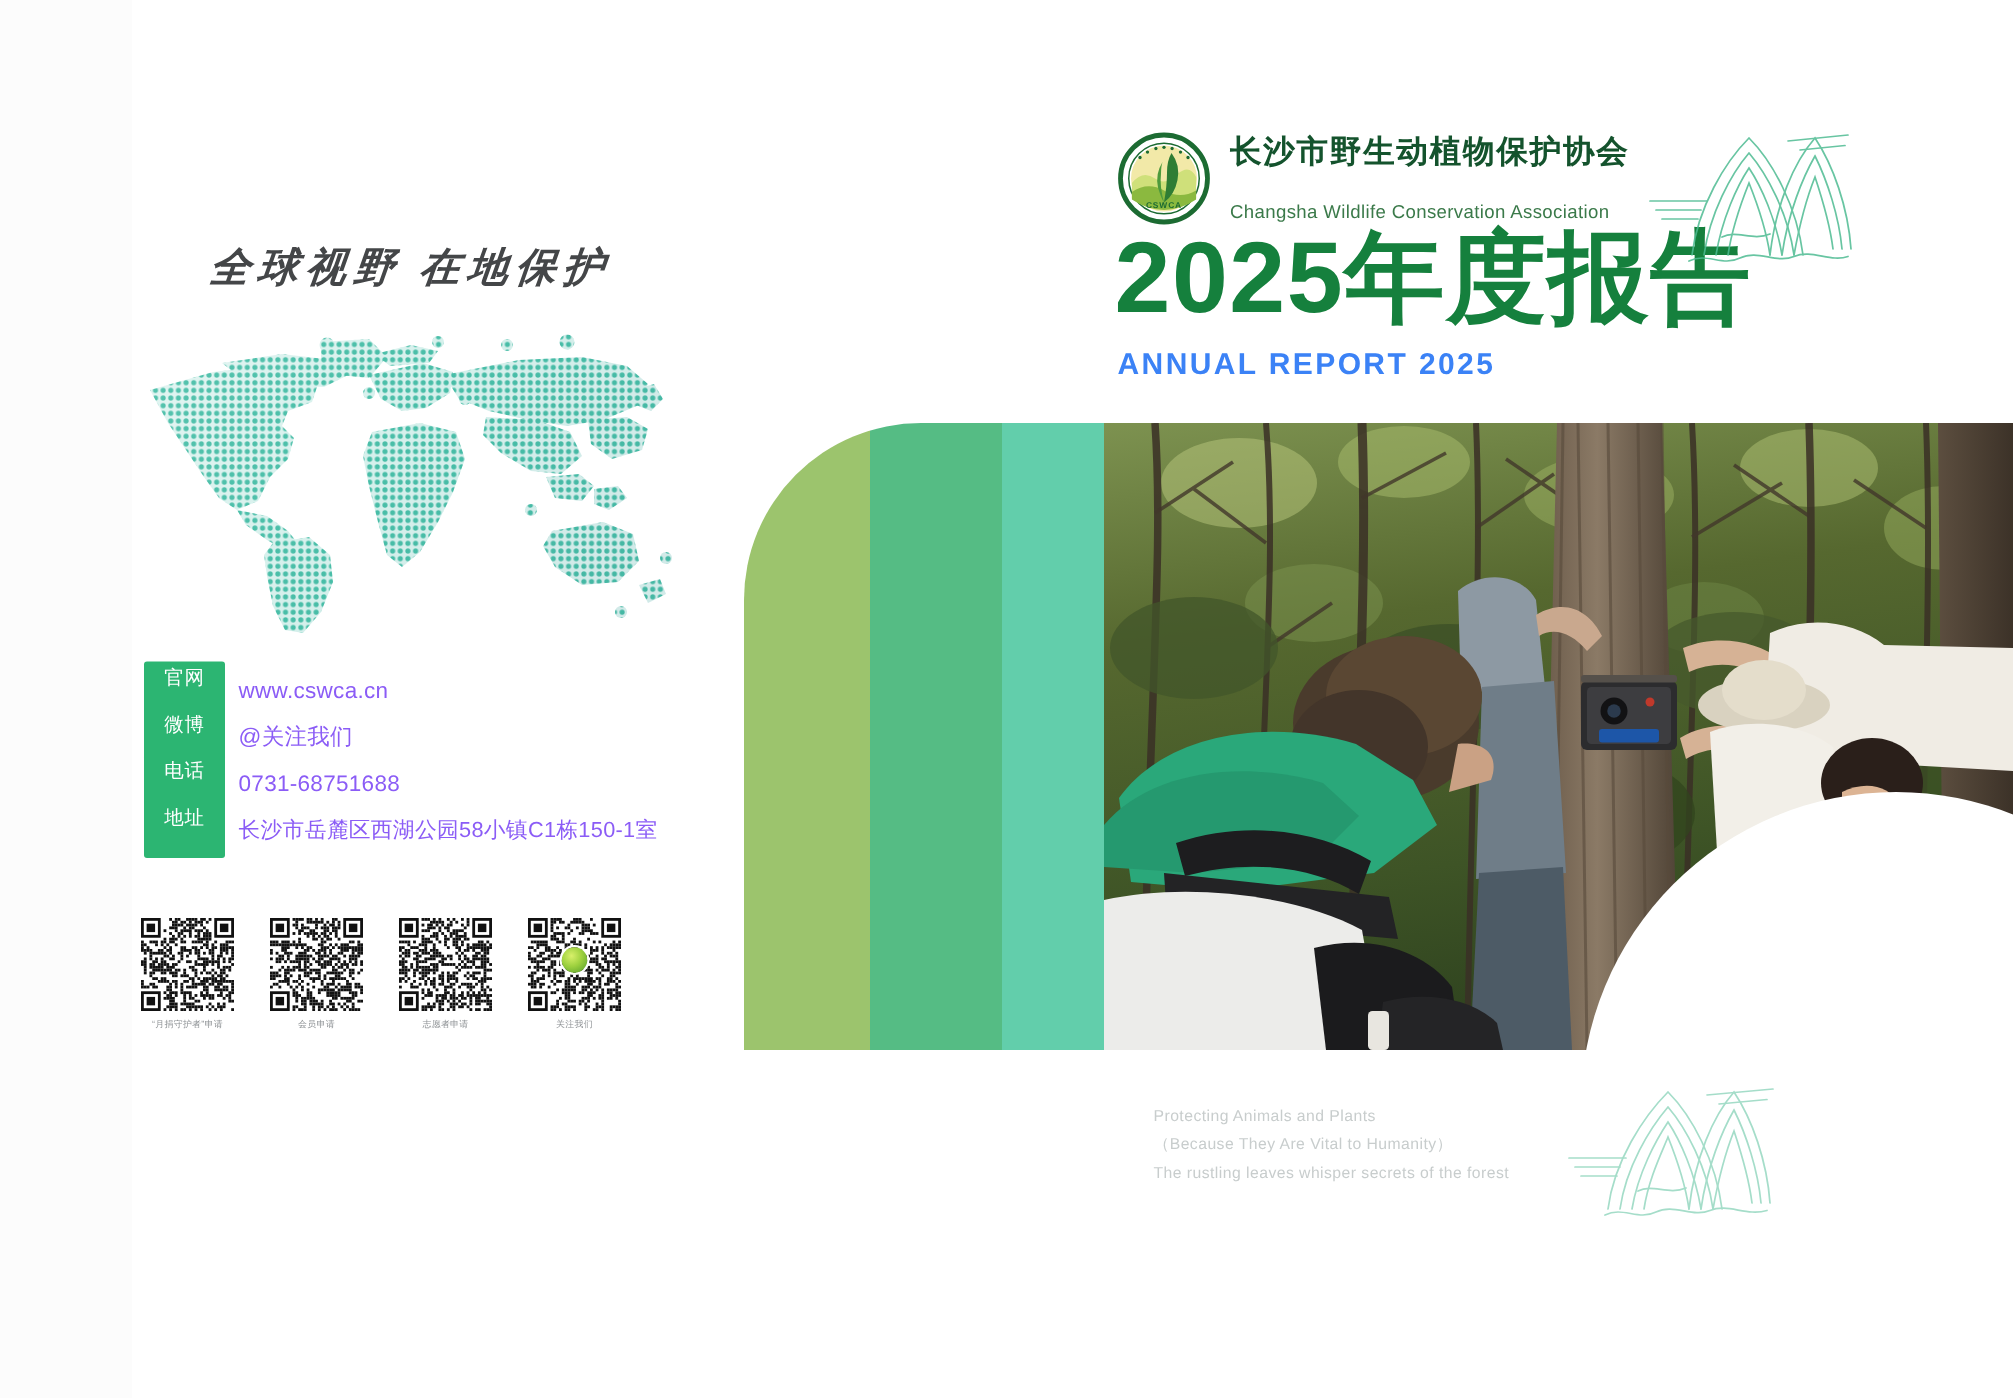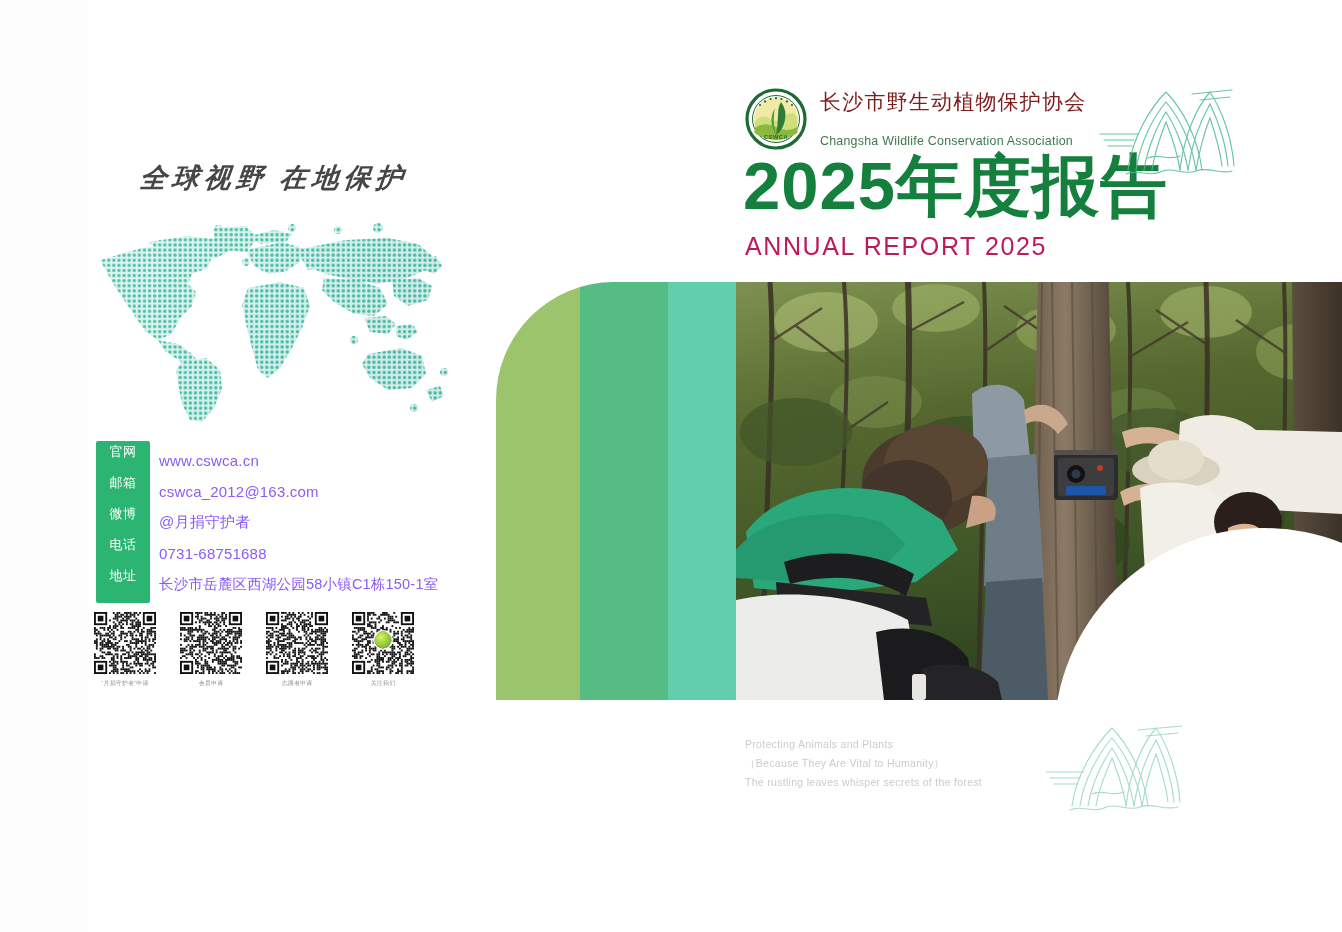--- a/index.html
+++ b/index.html
@@ -94,42 +94,43 @@
   }
 
   
   .right-page{position:absolute;left:500px;top:0;width:842px;height:932px;background:#fff;}
 
   .brandrow{position:absolute;left:245px;top:88px;display:flex;align-items:center;}
   .logo{width:62px;height:62px;flex:0 0 62px;}
   .logo svg{display:block;width:62px;height:62px;}
   .brandtxt{margin-left:13px;}
   .brand-cn{
-    font-size:21px;font-weight:400;color:#7f1d1d;
+    font-size:21px;font-weight:700;color:#14532d;
     letter-spacing:1.2px;line-height:1.18;white-space:nowrap;
   }
   .brand-en{
     font-size:12.4px;color:#3b7a4a;
     letter-spacing:0.25px;margin-top:20px;white-space:nowrap;
   }
 
   .big-title{
     position:absolute;left:243px;top:152px;
     font-size:67px;font-weight:700;
     color:#15803d;
     letter-spacing:1px;
     line-height:1;
     white-space:nowrap;
   }
   .sub-title{
     position:absolute;left:245px;top:232px;
-    font-size:25px;
-    color:#be185d;
+    font-size:20px;
+    color:#3b82f6;
     letter-spacing:1.6px;
     white-space:nowrap;
+    font-weight:bold;
   }
 
   
   .hero{
     position:absolute;left:-4px;top:282px;
     width:846px;height:418px;
   }
   .hero-clip{
     position:absolute;inset:0;
     border-top-left-radius:118px;
@@ -153,21 +154,21 @@
   }
 
   
   .foot-en{
     position:absolute;left:245px;top:735px;
     color:#c8cdcd;
     font-size:10.5px;
     line-height:19px;
     letter-spacing:0.3px;
   }
-  .foot-en div{white-space:nowrap;}
+  .foot-en div{white-space:nowrap;margin-left:24px;}
 
   
   .mt-top{position:absolute;left:1092px;top:74px;width:150px;height:105px;}
   .mt-bot{position:absolute;left:1042px;top:712px;width:172px;height:105px;}
   .mt-top svg,.mt-bot svg{display:block;width:100%;height:100%;}
 </style>
 </head>
 <body>
 
 <div class="spread">
@@ -243,26 +244,22 @@
         </g>
       </svg>
     </div>
 
     <div class="contact-list">
       <div class="contact-row">
         <span class="tag">官网</span>
         <span class="cval">www.cswca.cn</span>
       </div>
       <div class="contact-row">
-        <span class="tag">邮箱</span>
-        <span class="cval">cswca_2012@163.com</span>
-      </div>
-      <div class="contact-row">
         <span class="tag">微博</span>
-        <span class="cval">@月捐守护者</span>
+        <span class="cval">@关注我们</span>
       </div>
       <div class="contact-row">
         <span class="tag">电话</span>
         <span class="cval">0731-68751688</span>
       </div>
       <div class="contact-row">
         <span class="tag">地址</span>
         <span class="cval addr">长沙市岳麓区西湖公园58小镇C1栋150-1室</span>
       </div>
     </div>

